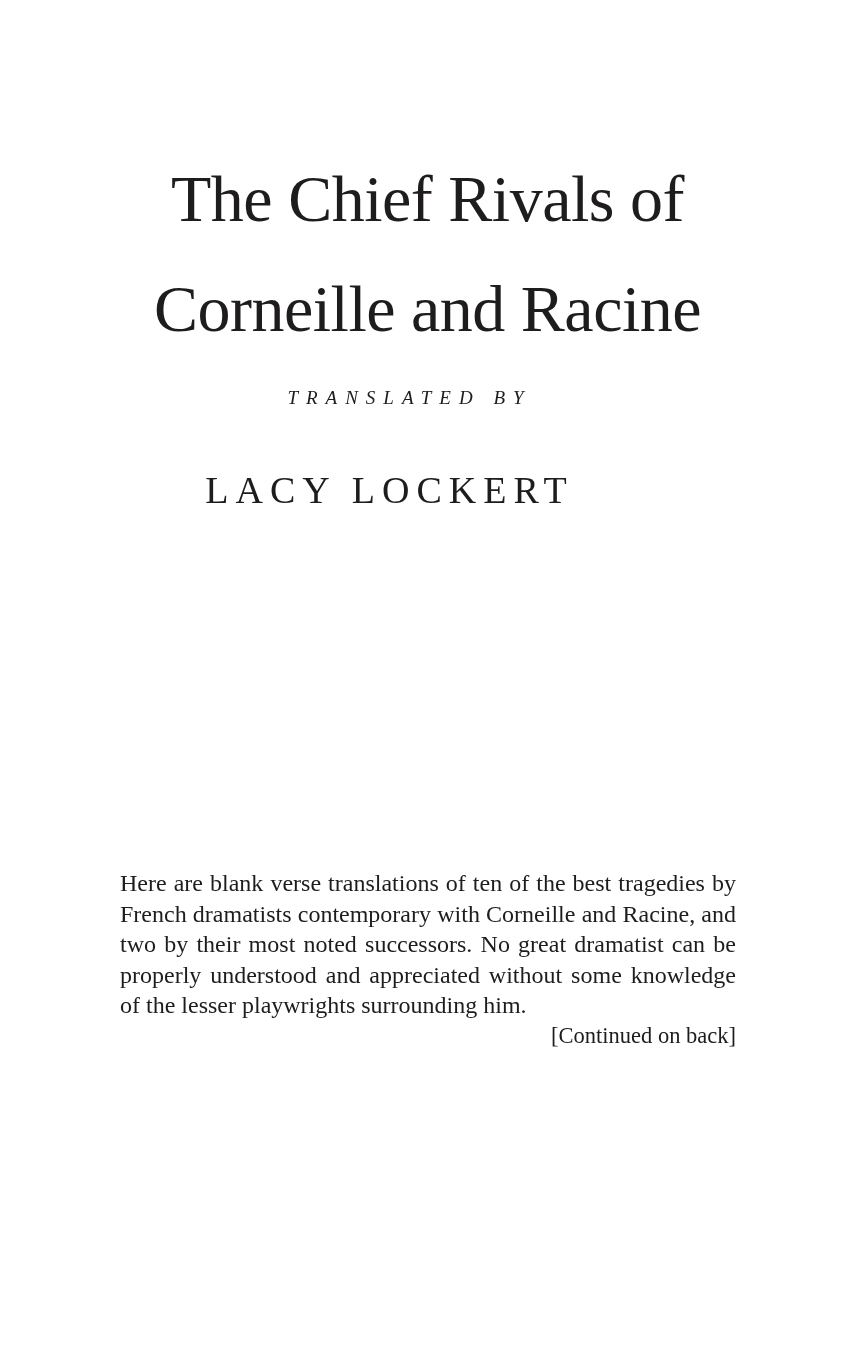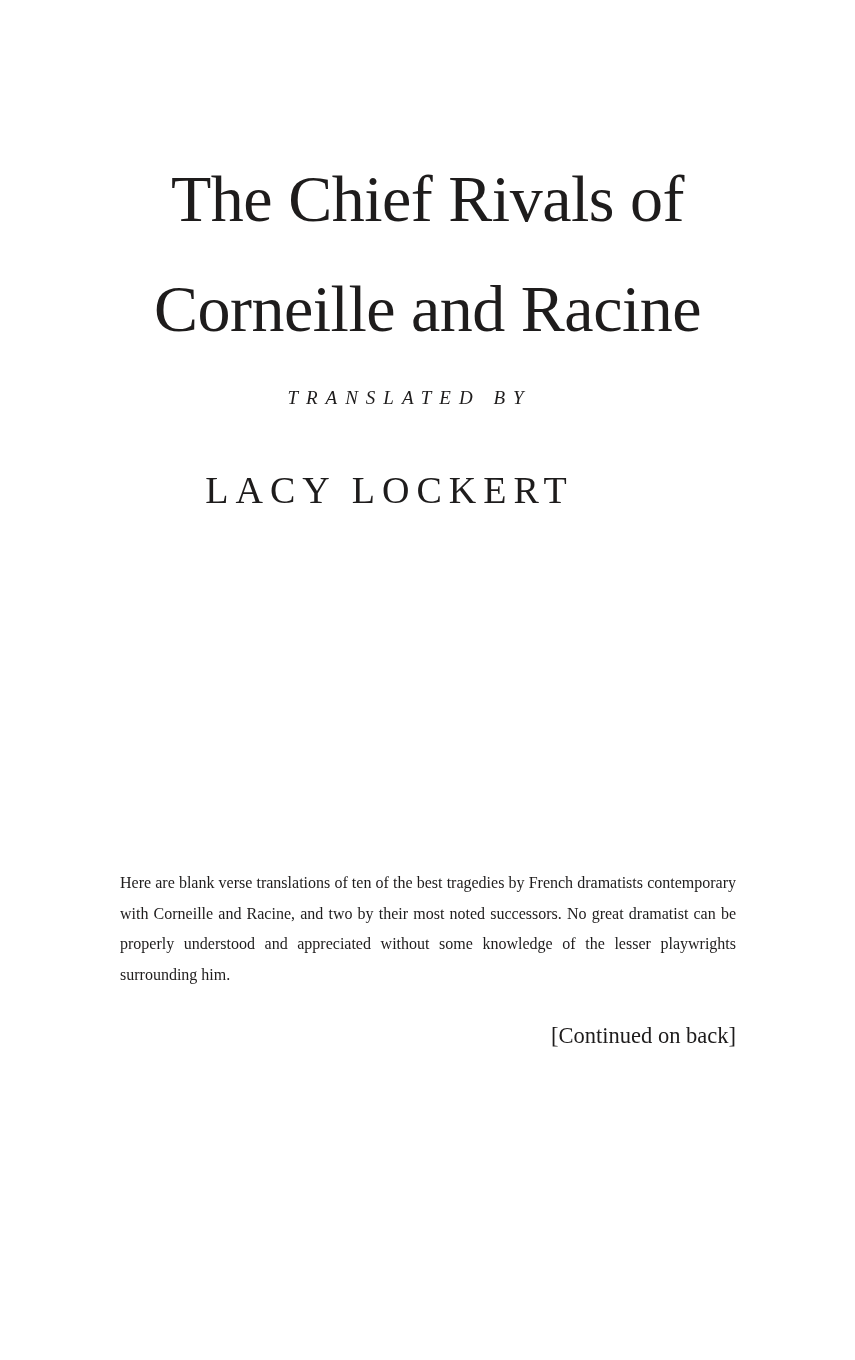--- a/index.html
+++ b/index.html
@@ -48,21 +48,21 @@
       text-align: center;
       font-size: 38px;
       letter-spacing: 7px;
       text-indent: 7px;
     }
     .blurb {
       position: absolute;
       top: 868px;
       left: 120px;
       width: 616px;
-      font-size: 16px;
+      font-size: 24px;
       line-height: 30.5px;
       text-align: justify;
       text-align-last: left;
     }
     .blurb p {
       margin: 0;
     }
     .continued {
       position: absolute;
       top: 1021px;

